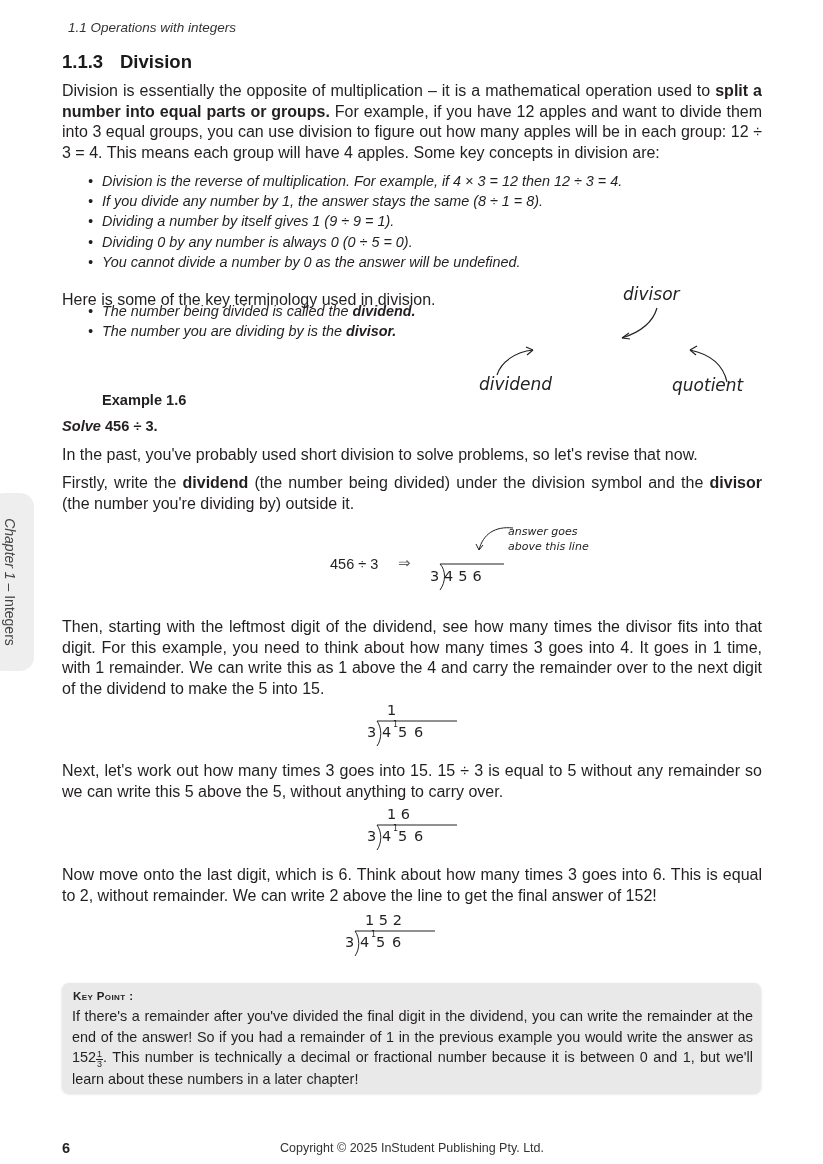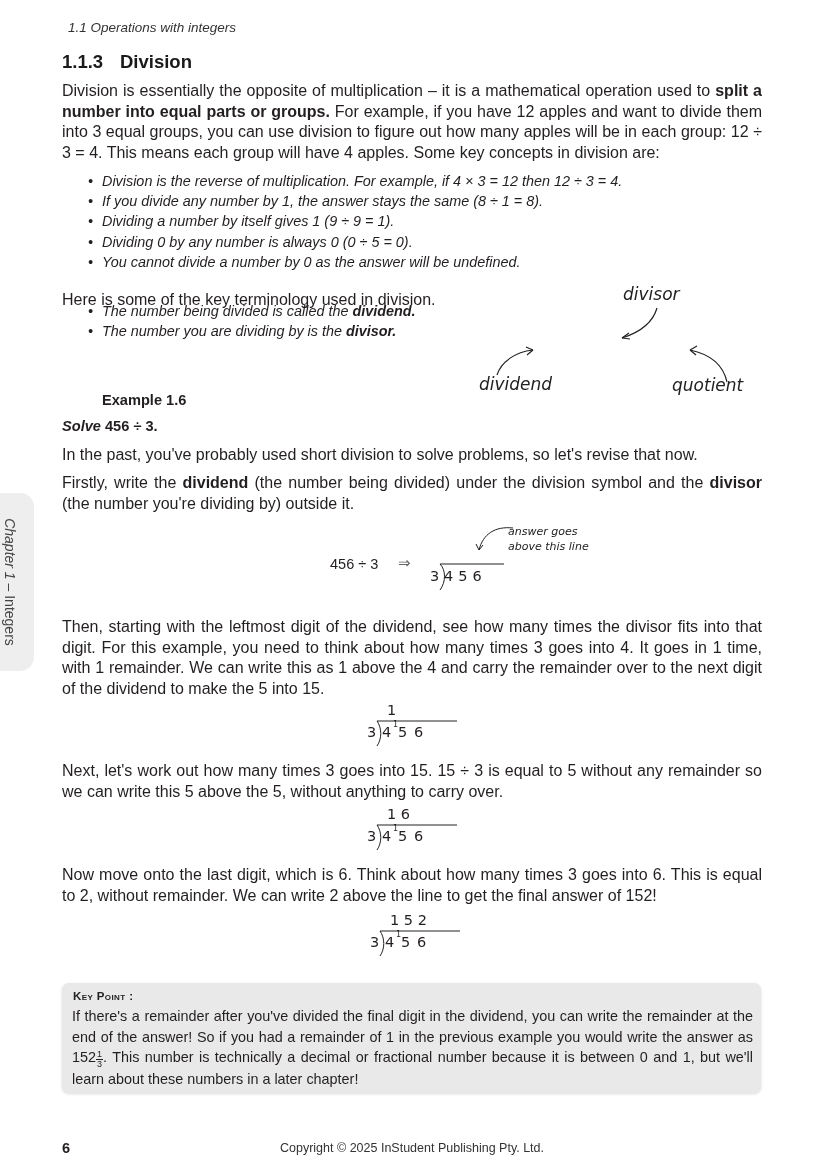--- a/index.html
+++ b/index.html
@@ -127,21 +127,21 @@
       <path d="M2 28 C 7 21, 7 10, 2 3 L 82 3" fill="none" stroke="#222" stroke-width="1"></path>
     </svg>
   <span class="ld abs" style="left:15px; top:22px;">4</span>
   <span class="ld abs" style="left:26px; top:18px; font-size:8px;">1</span>
   <span class="ld abs" style="left:31px; top:22px;">5</span>
   <span class="ld abs" style="left:47px; top:22px;">6</span>
 </div>
 
 <div class="abs para" style="top:865px;">Now move onto the last digit, which is 6. Think about how many times 3 goes into 6. This is equal to 2, without remainder. We can write 2 above the line to get the final answer of 152!</div>
 
-<div class="abs" style="left:370px; top:912px; width:100px; height:44px;">
+<div class="abs" style="left:345px; top:912px; width:100px; height:44px;">
   <span class="ld abs" style="left:20px; top:0;">1 5 2</span>
   <span class="ld abs" style="left:0; top:22px;">3</span>
   <svg class="abs" style="left:8px; top:16px;" width="84" height="28">
       <path d="M2 28 C 7 21, 7 10, 2 3 L 82 3" fill="none" stroke="#222" stroke-width="1"></path>
     </svg>
   <span class="ld abs" style="left:15px; top:22px;">4</span>
   <span class="ld abs" style="left:26px; top:18px; font-size:8px;">1</span>
   <span class="ld abs" style="left:31px; top:22px;">5</span>
   <span class="ld abs" style="left:47px; top:22px;">6</span>
 </div>

